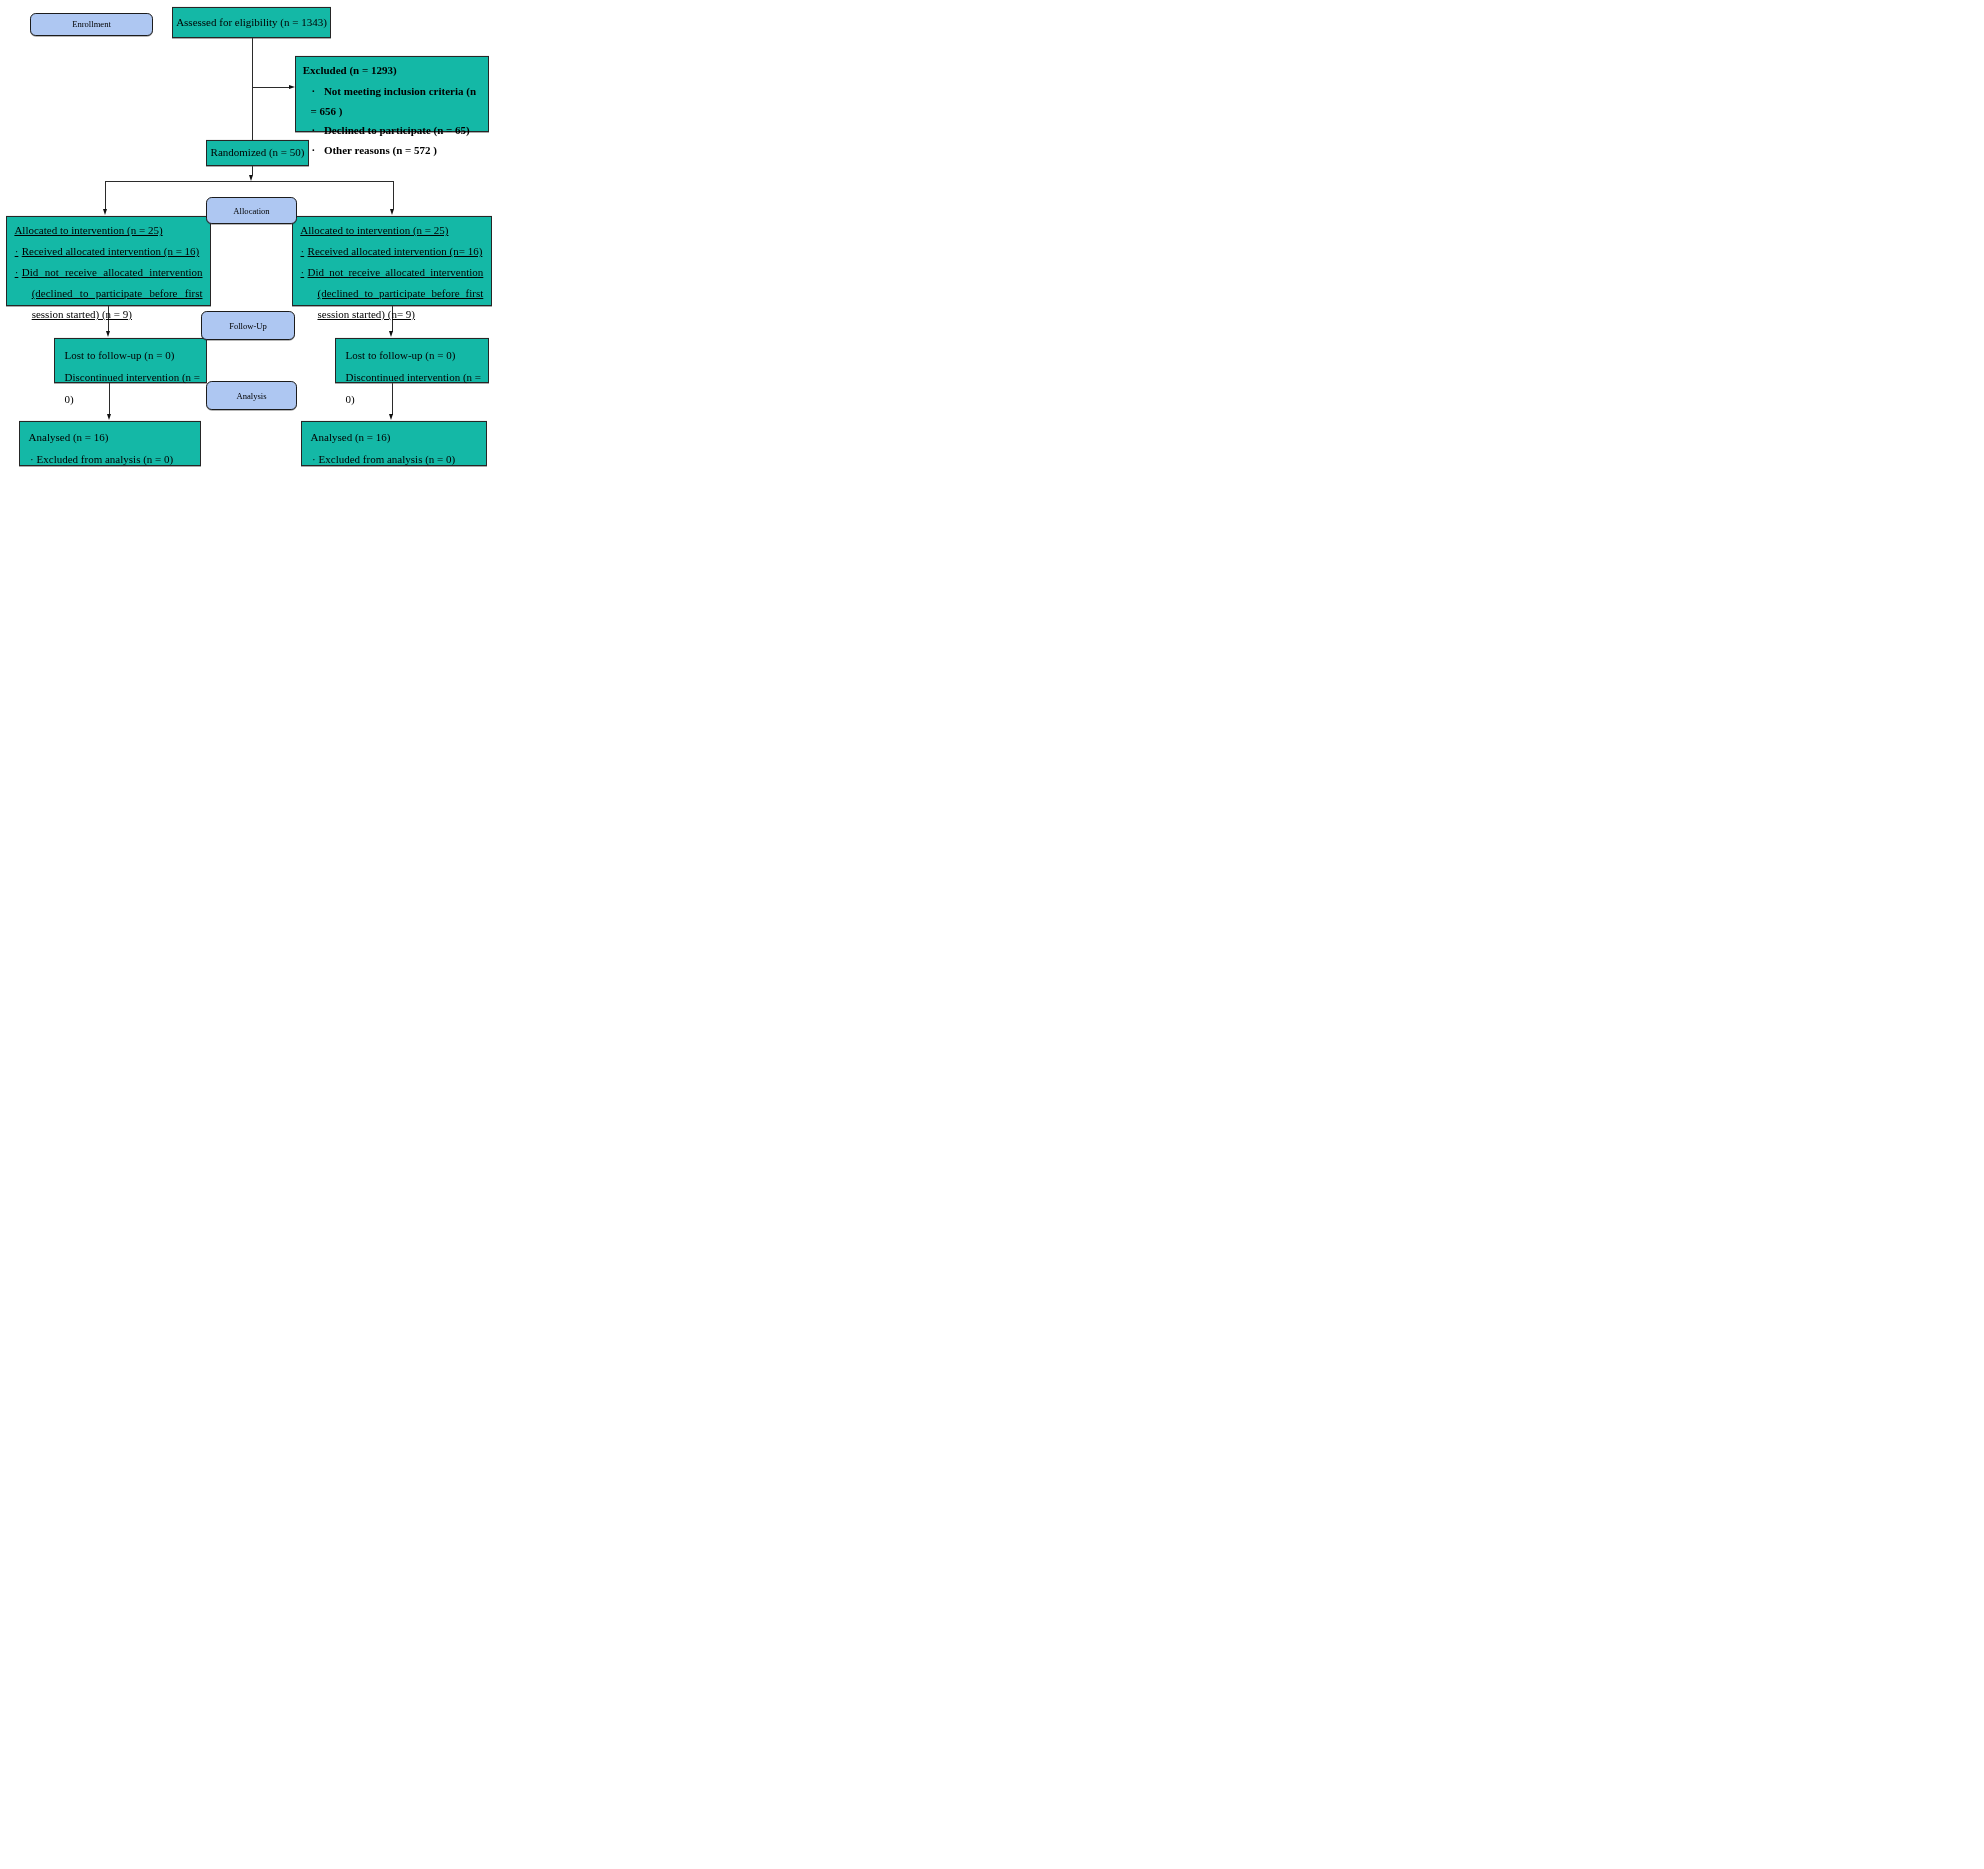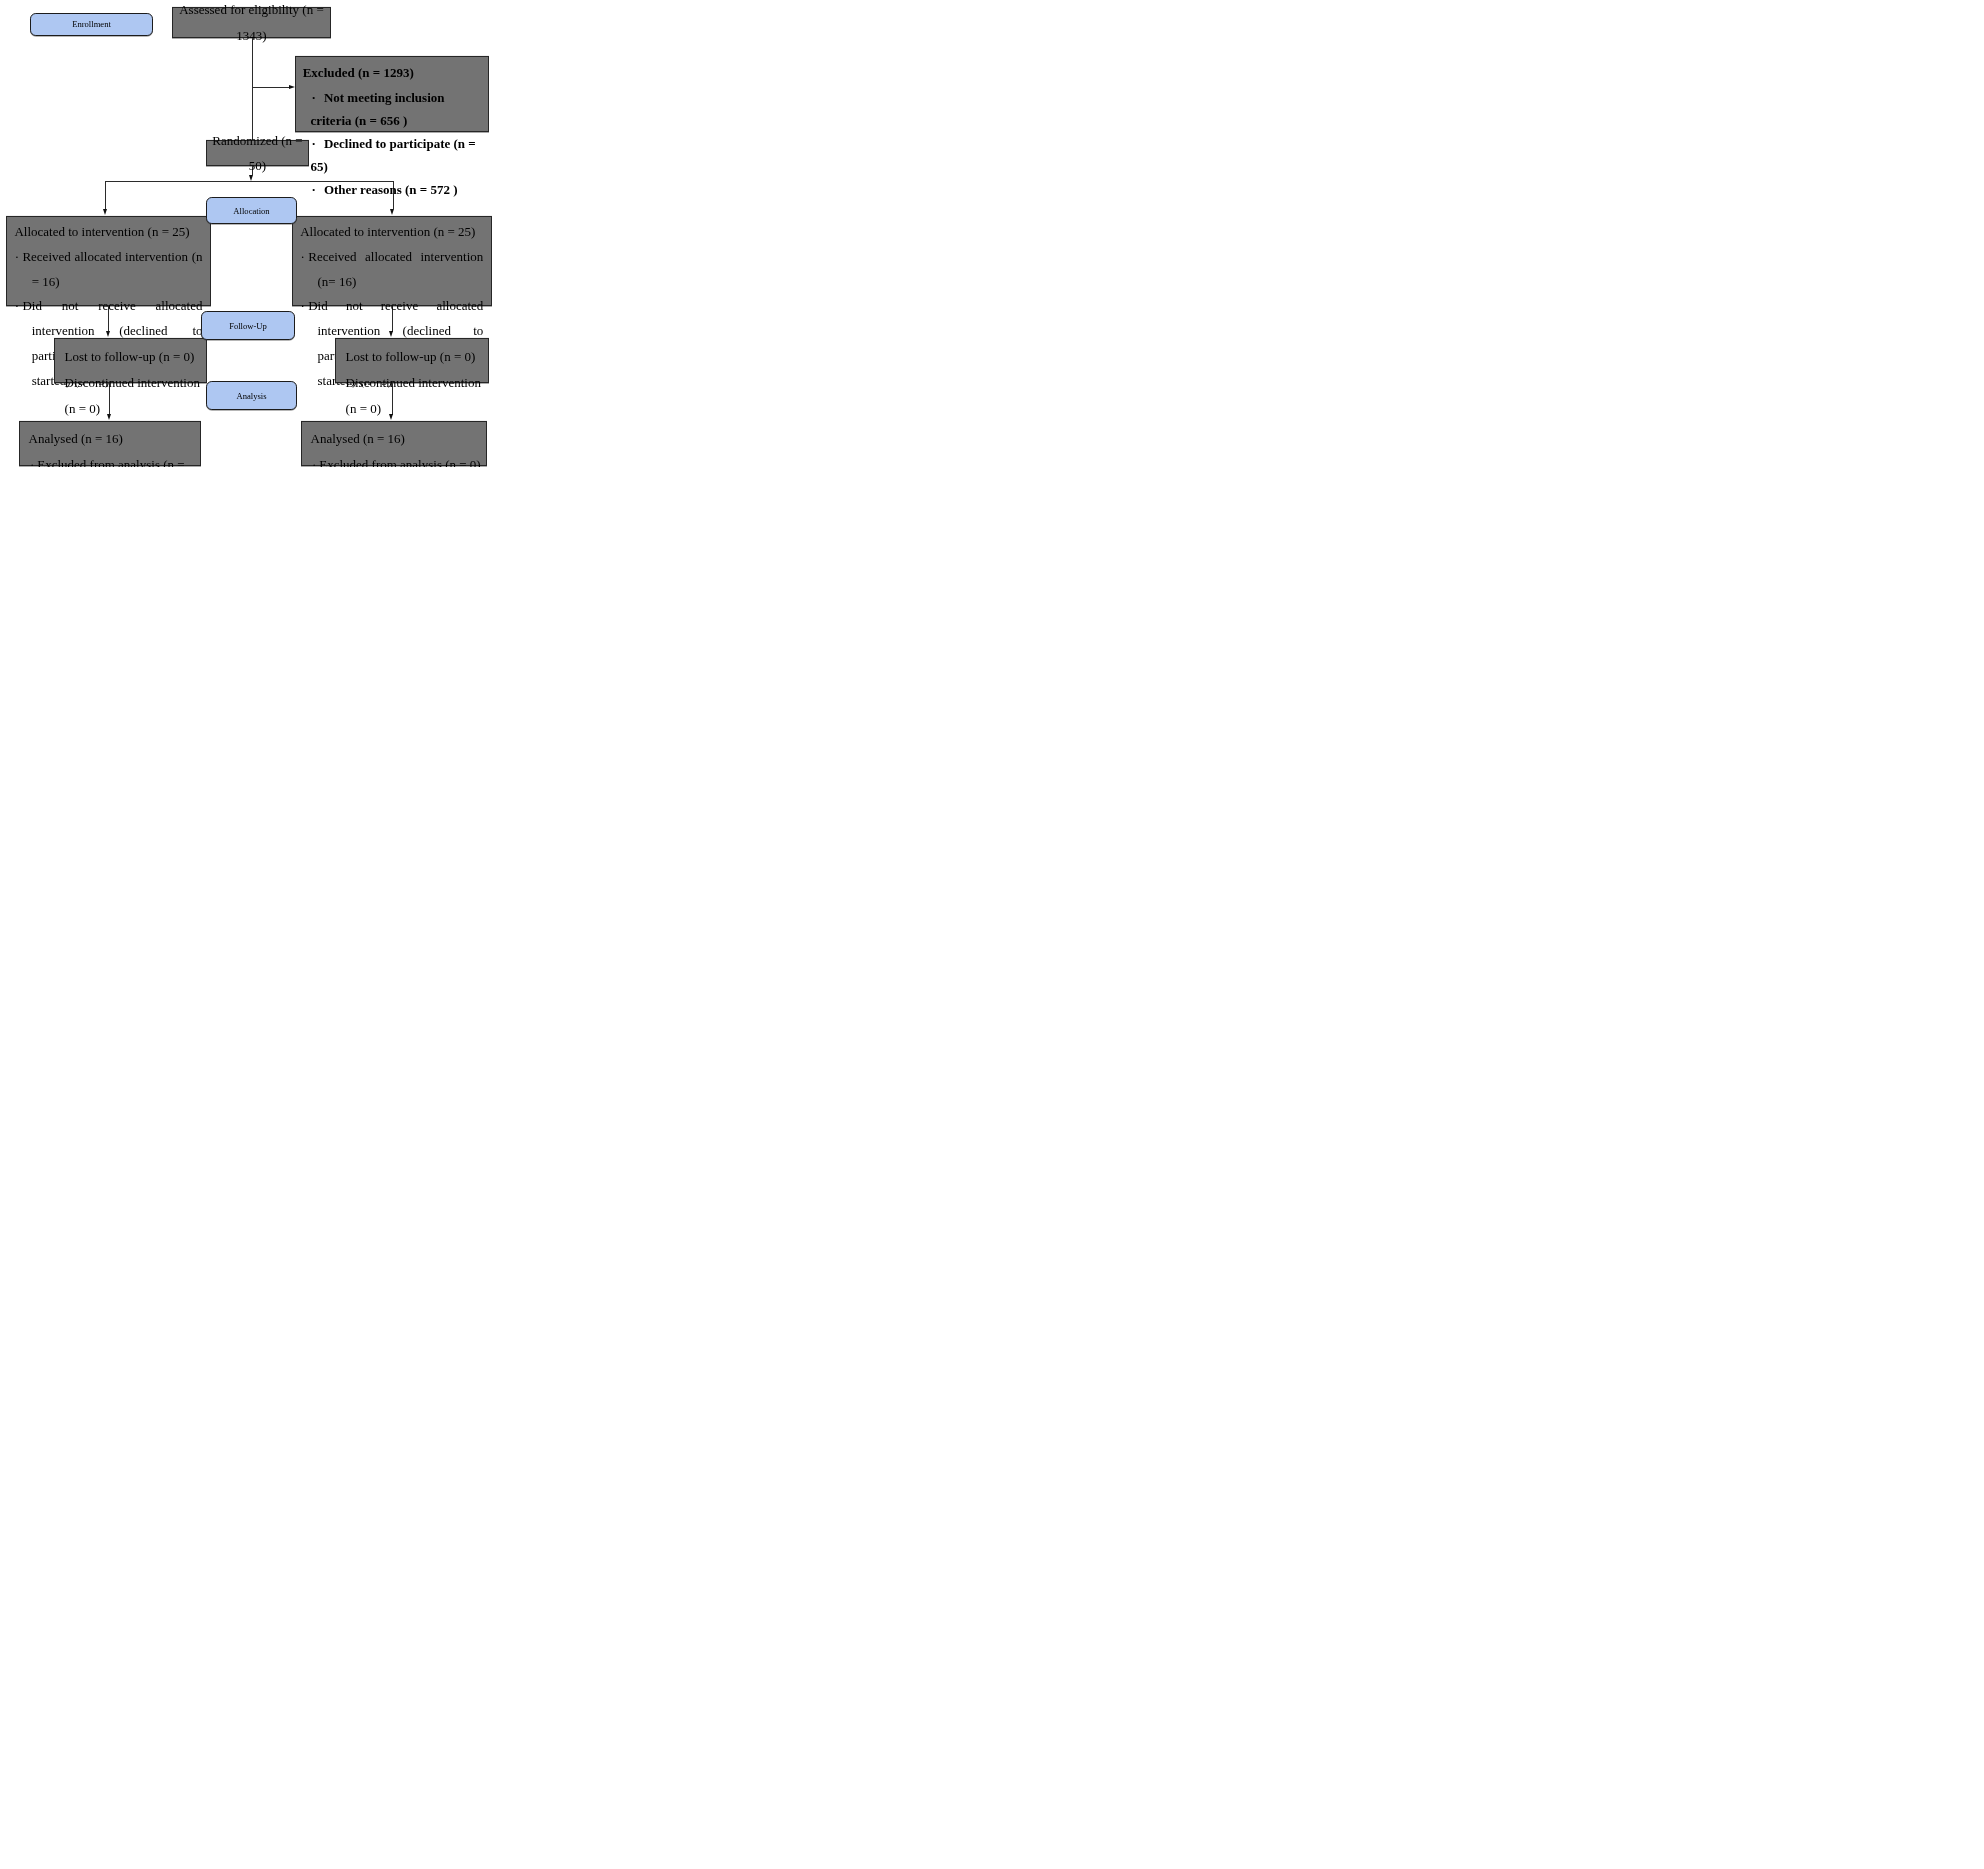--- a/index.html
+++ b/index.html
@@ -8,24 +8,24 @@
     width: 496px;
     height: 467px;
     background: #ffffff;
     font-family: "Liberation Serif", "DejaVu Serif", serif;
     color: #000;
     overflow: hidden;
   }
   .box {
     position: absolute;
     box-sizing: border-box;
-    background: #737373;
+    background: #14b8a6;
     border: 0.8px solid #262626;
     box-shadow: 0 0.8px 0 rgba(60,60,60,0.55), 0 -0.2px 0 rgba(60,60,60,0.35);
-    font-size: 13px;
+    font-size: 11px;
     line-height: 1.95;
     z-index: 2;
   }
   .stage {
     position: absolute;
     box-sizing: border-box;
     background: #AEC7F2;
     border: 0.9px solid #1c1c1c;
     border-radius: 5.8px;
     display: flex;
@@ -46,21 +46,21 @@
   }
   .arrow-right {
     position: absolute; width: 0; height: 0; z-index: 2;
     border-top: 2.6px solid transparent; border-bottom: 2.6px solid transparent;
     border-left: 6.7px solid #111;
   }
   .pad-ex { padding: 3.8px 6.7px 2.9px 6.7px; line-height: 1.78; font-weight: bold; }
   .ex-title { margin-bottom: 1.9px; }
   .exrow { padding-left: 7.7px; }
   .exrow .blt { display: inline-block; width: 12.5px; padding-left: 1px; }
-  .pad-alloc { padding: 3.4px 7.7px 2.9px 5.8px; line-height: 1.9; }
+  .pad-alloc { padding: 3.4px 7.7px 2.9px 5.8px; line-height: 1.9; text-decoration: underline; }
   .alloc-title { padding-left: 1.4px; }
   .hang { padding-left: 18.7px; text-indent: -17px; text-align: justify; }
   .hang .blt { margin-right: 3.4px; }
   .pad-fu { padding: 5.3px 4.8px 3.8px 9.6px; line-height: 2.0; margin-left: 20px; }
   .pad-an { padding: 4.3px 4.8px 3.8px 8.6px; line-height: 2.0; }
   .hang2 { padding-left: 6.7px; text-indent: -5.3px; }
   .hang2 .blt { margin-right: 2.9px; }
 </style>
 </head>
 <body>

